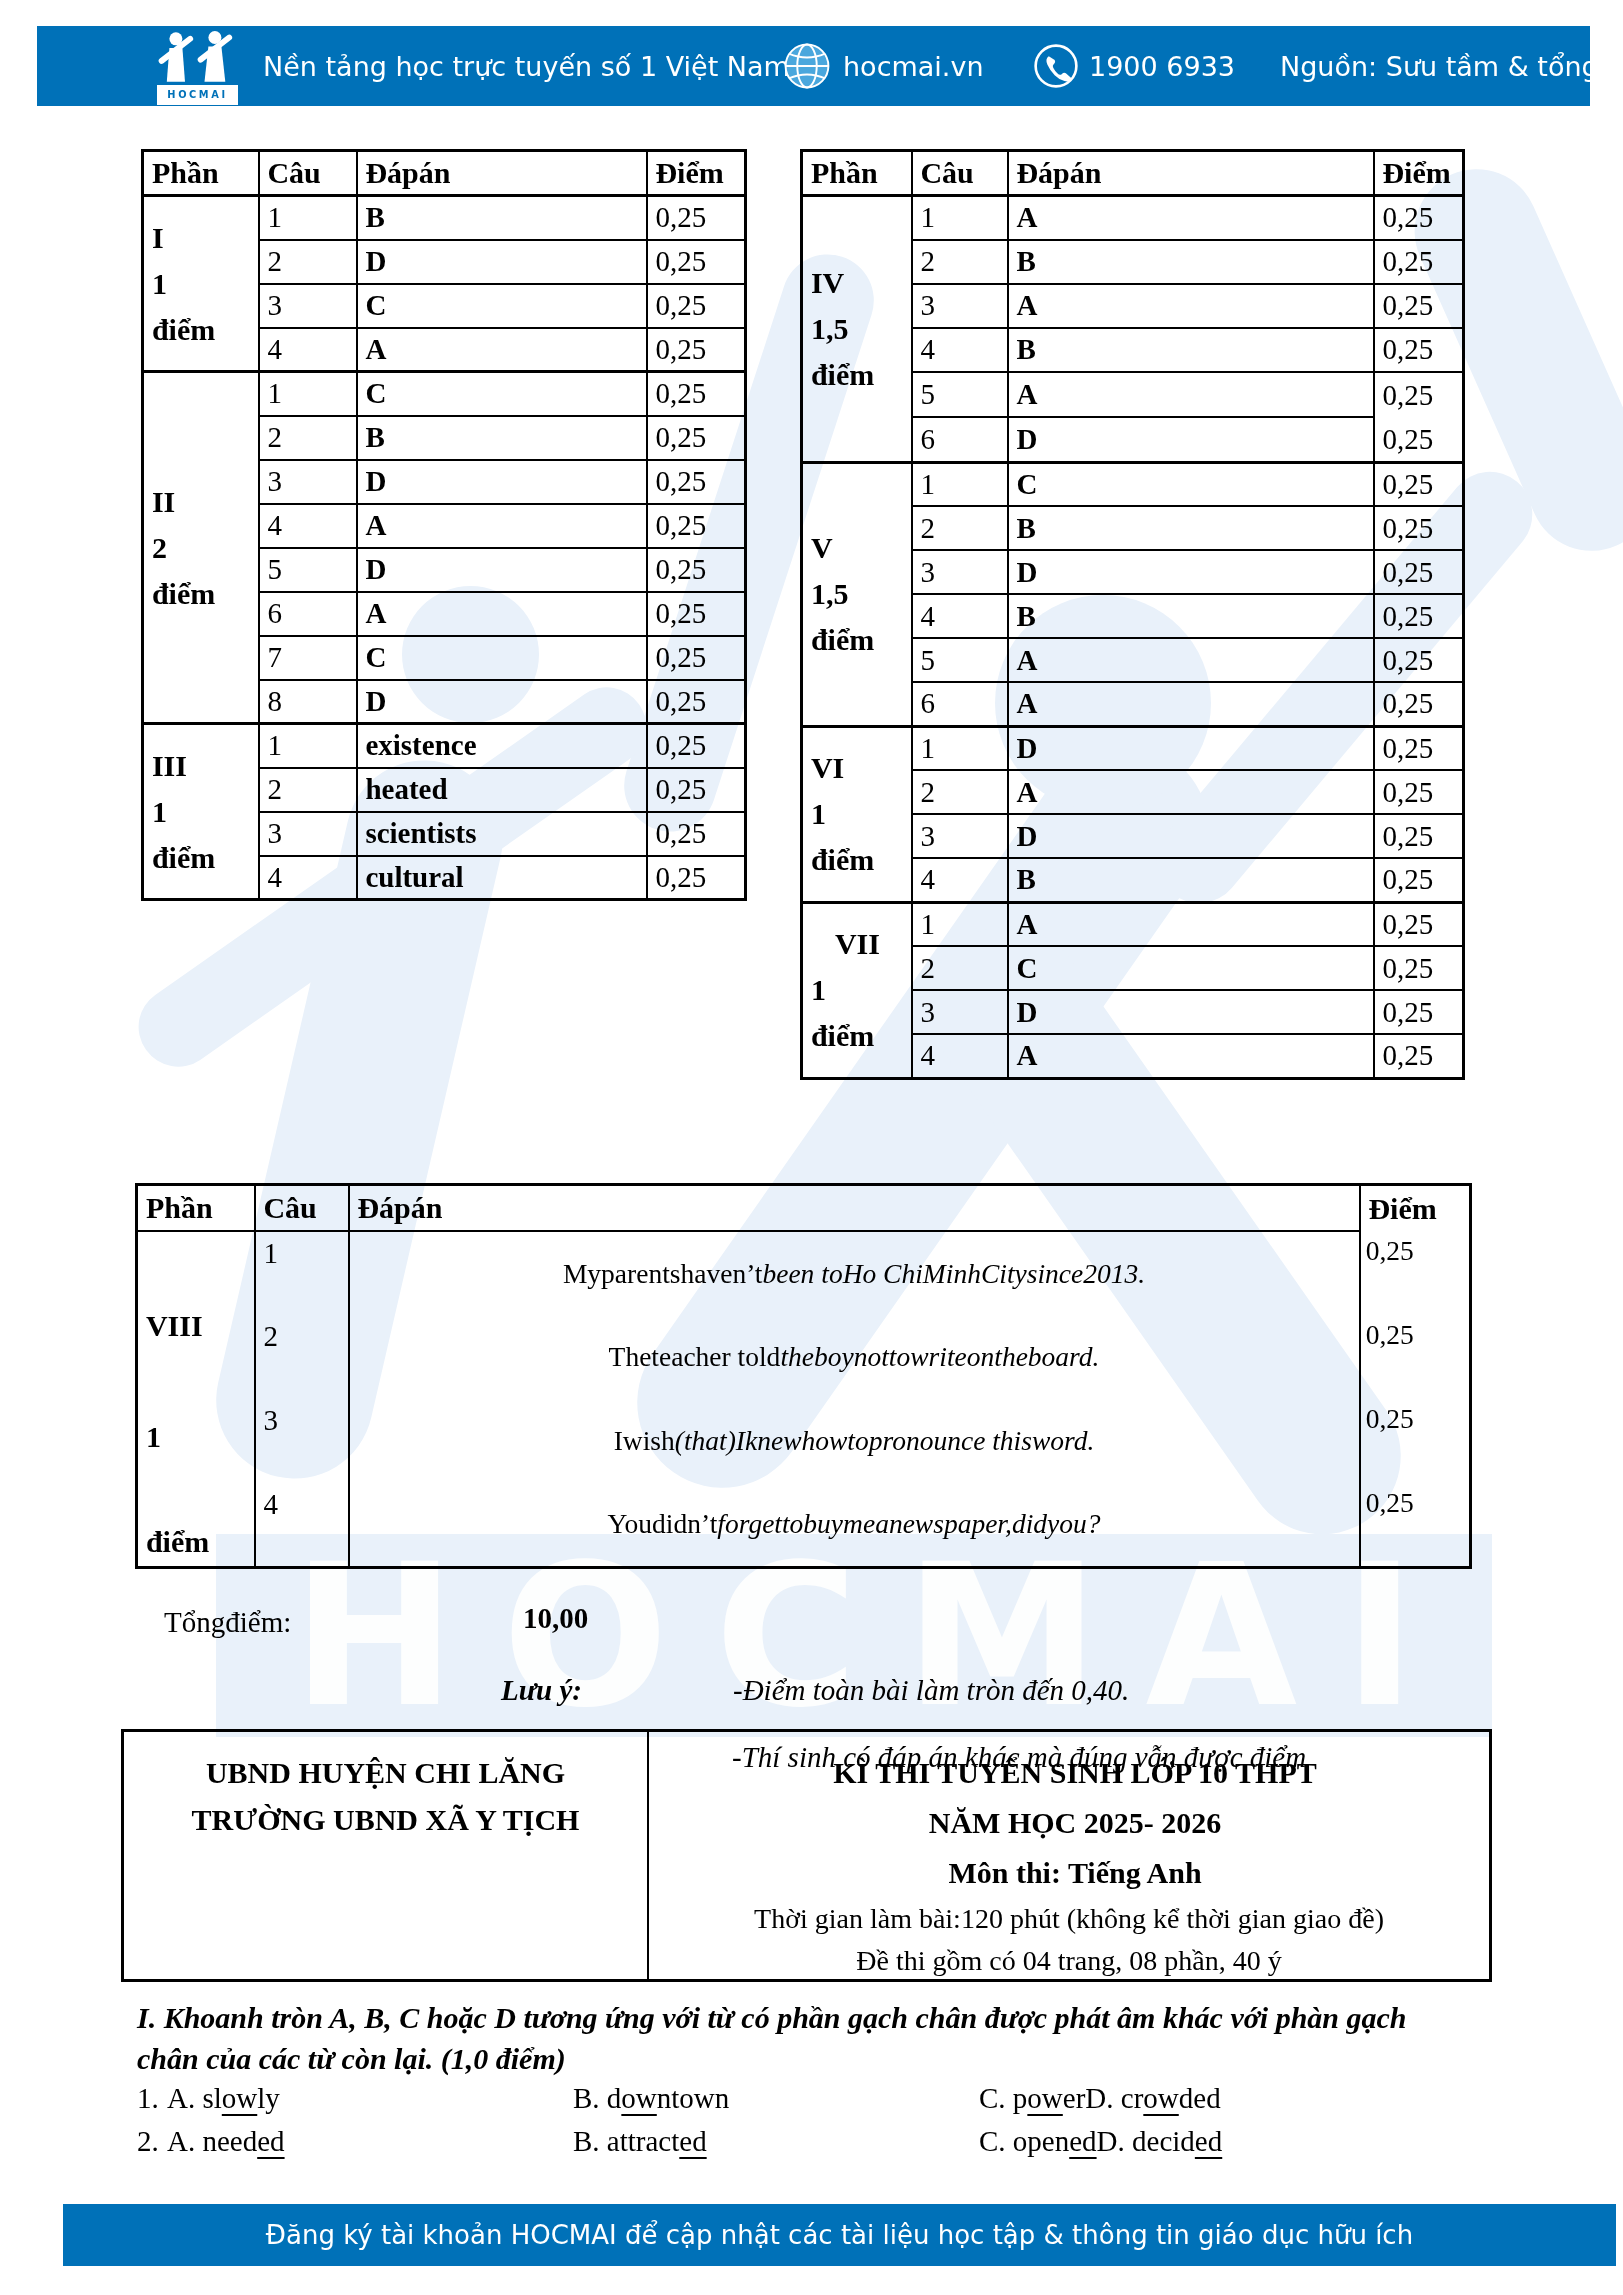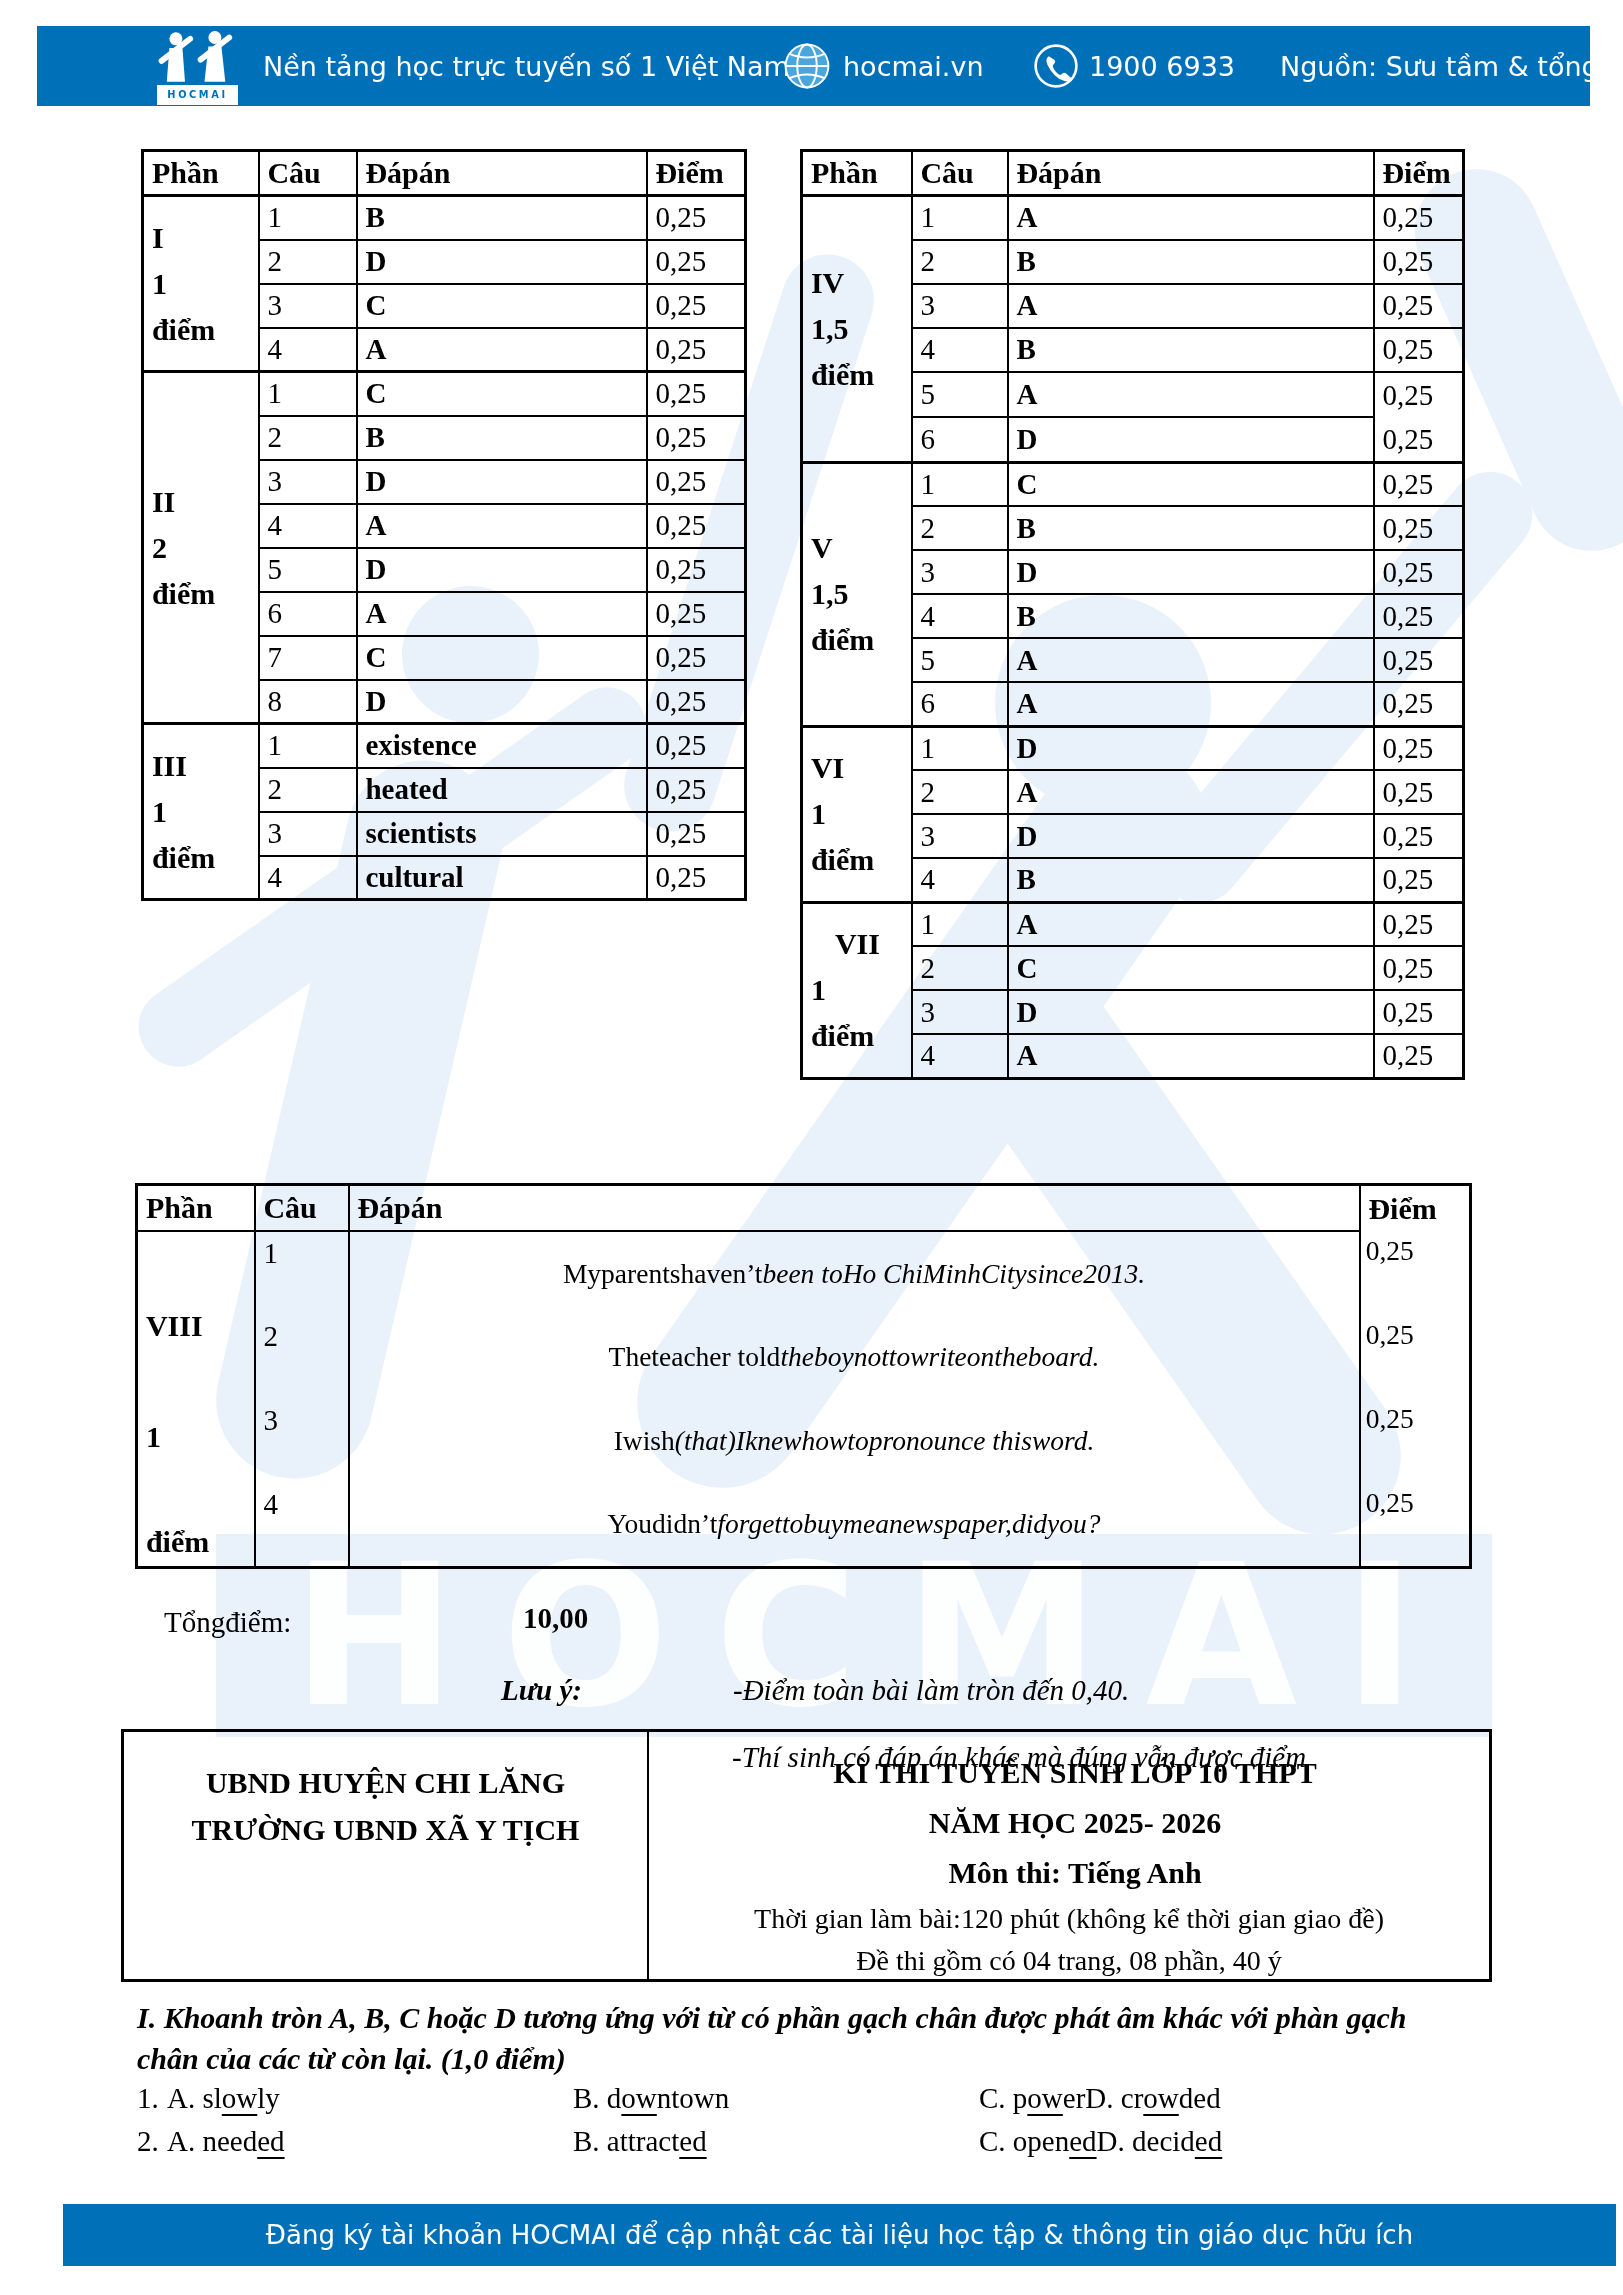--- a/index.html
+++ b/index.html
@@ -65,21 +65,21 @@
   
   .abs{position:absolute;z-index:3;}
   .total-label{left:164px;top:1606px;font-size:29px;}
   .total-value{left:523px;top:1602px;font-size:29px;font-weight:bold;}
   .notes-label{left:501px;top:1674px;font-size:29px;font-weight:bold;font-style:italic;}
   .note1{left:733px;top:1674px;font-size:29px;font-style:italic;}
   .note2{left:732px;top:1741px;font-size:29px;font-style:italic;z-index:4;}
   
   .school-box{left:121px;top:1729px;width:1365px;height:247px;border:3.3px solid #000;
               display:flex;z-index:3;background:transparent;}
-  .sb-left{width:523px;border-right:2px solid #000;text-align:center;padding-top:27px;}
+  .sb-left{width:523px;border-right:2px solid #000;text-align:center;padding-top:17px;}
   .sb-left div{font-weight:bold;font-size:30px;line-height:47px;}
   .sb-right{flex:1;text-align:center;padding-top:15.7px;}
   .sb-right .b{font-weight:bold;font-size:30px;line-height:50px;margin-left:12px;}
   .sb-right .i{font-size:28px;line-height:42px;}
   
   .q-heading{left:137px;top:1997px;width:1453px;font-size:30px;font-weight:bold;font-style:italic;line-height:41px;}
   .opt-row{position:absolute;left:137px;width:1466px;font-size:29px;white-space:nowrap;z-index:3;}
   #opt-row-0{top:2082px;}
   #opt-row-1{top:2125px;}
   .optnum{display:inline-block;width:30px;}

